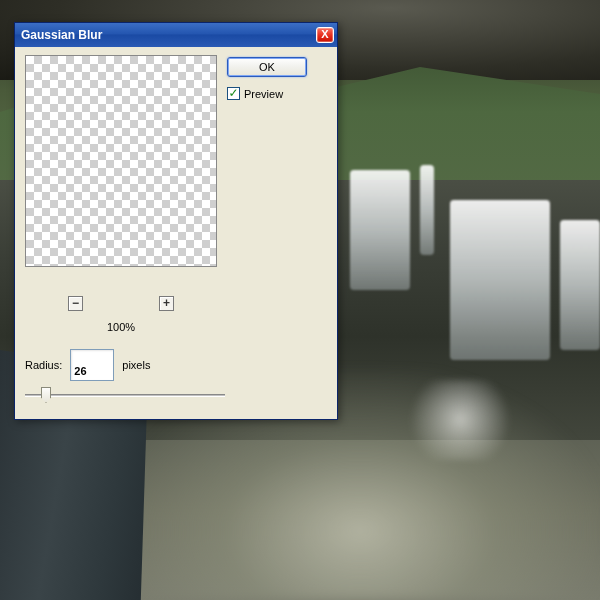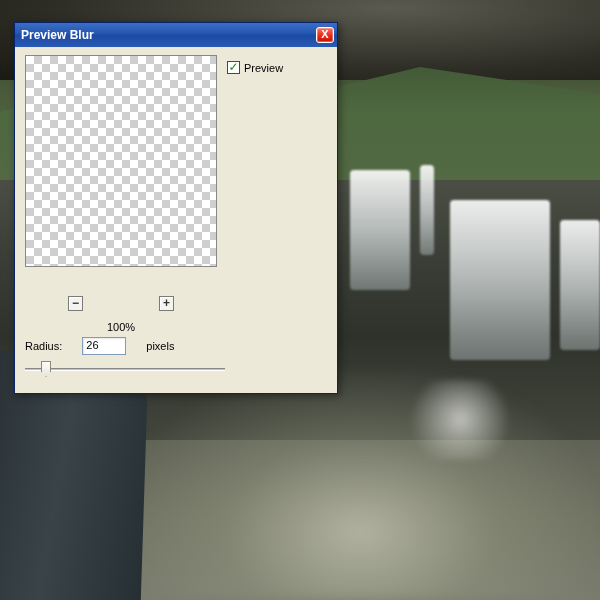--- a/index.html
+++ b/index.html
@@ -86,24 +86,25 @@
     text-align:center; line-height:18px; color:#000;
     box-shadow: 0 0 0 1px #bcd2fb inset;
   }
   .btn.default { border-color:#2b5bbd; box-shadow: 0 0 0 1px #7ea6f4 inset, 0 0 2px #7ea6f4; }
   .chk-row { display:flex; align-items:center; gap:4px; margin-top:4px; }
   .chk {
     width:13px; height:13px; border:1px solid #1c5180; background:#fff;
     display:flex; align-items:center; justify-content:center; color:#1a8a1a; font-size:12px; line-height:11px;
   }
 
-  .radius-row { display:flex; align-items:center; gap:20px; margin-top:4px; }
+  .radius-row { display:flex; align-items:center; gap:8px; margin-top:16px; }
   .num-input {
-    width:44px; height:18px; border:1px solid #7f9db9; background:#fff; padding:1px 3px;
+    width:44px; height:18px; border:1px solid #7f9db9; background:#fff; padding:15px 3px;
     box-shadow: inset 1px 1px 2px rgba(0,0,0,0.1);
+    font-weight: bold;
   }
   .slider-wrap { position:relative; width:200px; height:20px; margin-top:4px; margin-left:0; }
   .slider-track {
     position:absolute; top:9px; left:0; right:0; height:3px;
     background:#c0c0c0; border-top:1px solid #888; border-bottom:1px solid #fff;
   }
   .slider-thumb {
     position:absolute; top:2px; left:16px; width:10px; height:16px;
   }
   .slider-thumb::before {
@@ -124,21 +125,21 @@
   <div class="fall f2"></div>
   <div class="fall f3"></div>
   <div class="fall f4"></div>
   <div class="splash"></div>
   <div class="mist"></div>
   <div class="cliff"></div>
 </div>
 
 <div class="dialog">
   <div class="titlebar">
-    <span>Preview Blur</span>
+    <span>Gaussian Blur</span>
     <div class="close-btn">
       <span>X</span>
     </div>
   </div>
   <div class="body">
     <div class="row">
       <div class="preview-col">
         <div class="preview-box">
           <div class="checker"></div>
         </div>
@@ -146,20 +147,21 @@
           <div class="zoom-btn">
             <span>−</span>
           </div>
           <span class="zoom-val">100%</span>
           <div class="zoom-btn">
             <span>+</span>
           </div>
         </div>
       </div>
       <div class="ctrl-col">
+        <div class="btn default">OK</div>
         <div class="chk-row">
           <div class="chk">
             <span>✓</span>
           </div>
           <span>Preview</span>
         </div>
       </div>
     </div>
     <div class="radius-row">
       <span>Radius:</span>

